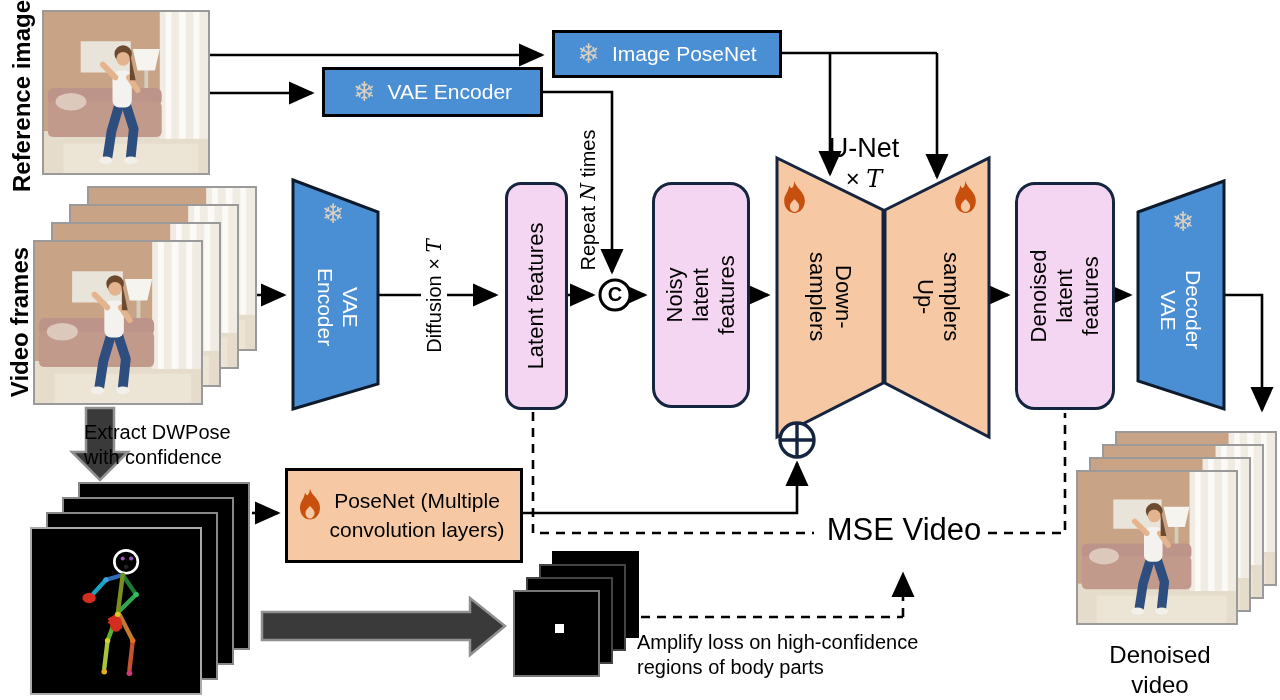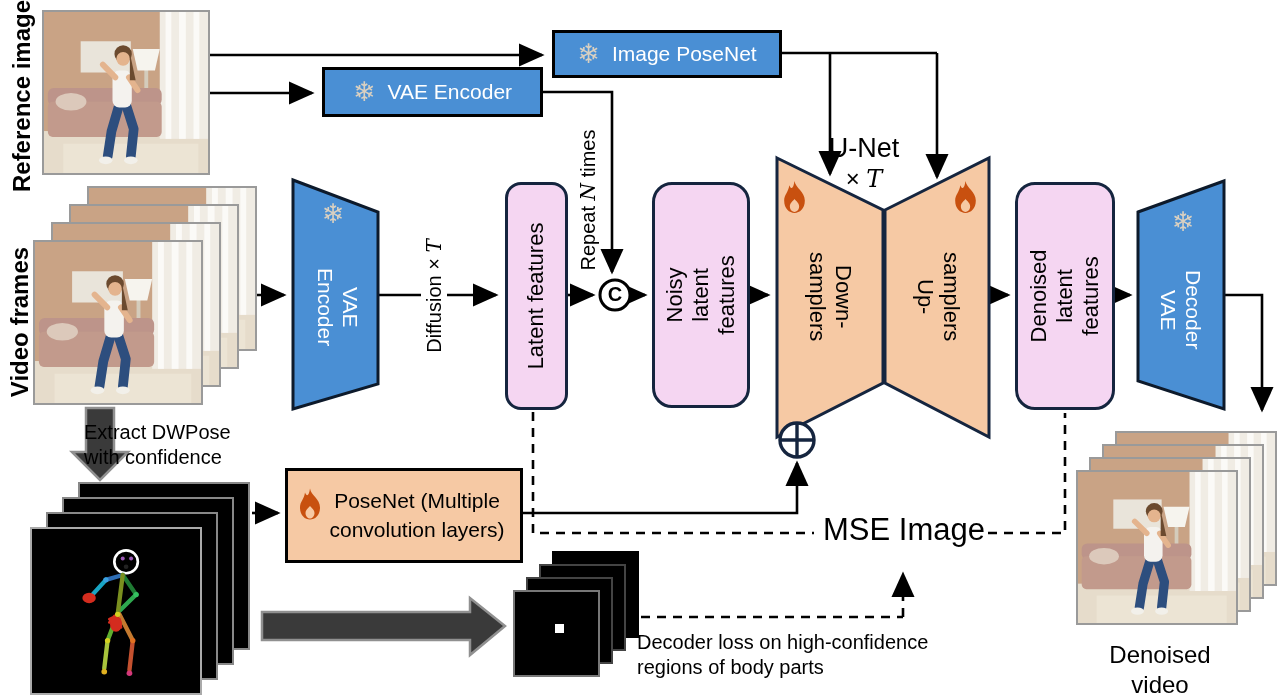--- a/index.html
+++ b/index.html
@@ -281,21 +281,21 @@
       <path d="M12,0 C13,7 22,10 22,19 C22,27 17,31 12,31 C7,31 2,27 2,19 C2,13 6,11 7,4 C9,9 11,7 12,0 Z" style="fill:var(--flame)"></path>
       <path d="M12,30 C10,30 7.5,28 7.5,24.5 C7.5,21.5 10,20 12,17.5 C14,20 16.5,21.5 16.5,24.5 C16.5,28 14,30 12,30 Z" style="fill:var(--peach)"></path>
     </svg>
     <div class="abs" style="left:26px;top:0;right:0;bottom:0;display:flex;align-items:center;justify-content:center;font-size:21px;line-height:1.35;white-space:pre-line;text-align:center;">PoseNet (Multiple
 convolution layers)</div>
   </div>
 
   <div class="abs note" style="left:84px;top:420px;width:190px;">Extract DWPose
 with confidence</div>
 
-  <div class="abs" style="left:820px;top:512px;width:168px;text-align:center;font-size:31px;">MSE Image</div>
-
-  <div class="abs note" style="left:637px;top:630px;width:340px;">Decoder loss on high-confidence
+  <div class="abs" style="left:820px;top:512px;width:168px;text-align:center;font-size:31px;">MSE Video</div>
+
+  <div class="abs note" style="left:637px;top:630px;width:340px;">Amplify loss on high-confidence
 regions of body parts</div>
 
   <div class="abs" style="left:1160px;top:640px;transform:translateX(-50%);text-align:center;font-size:24px;line-height:1.25;white-space:pre-line;">Denoised
 video frames</div>
 
 </div>
 
 </body></html>

